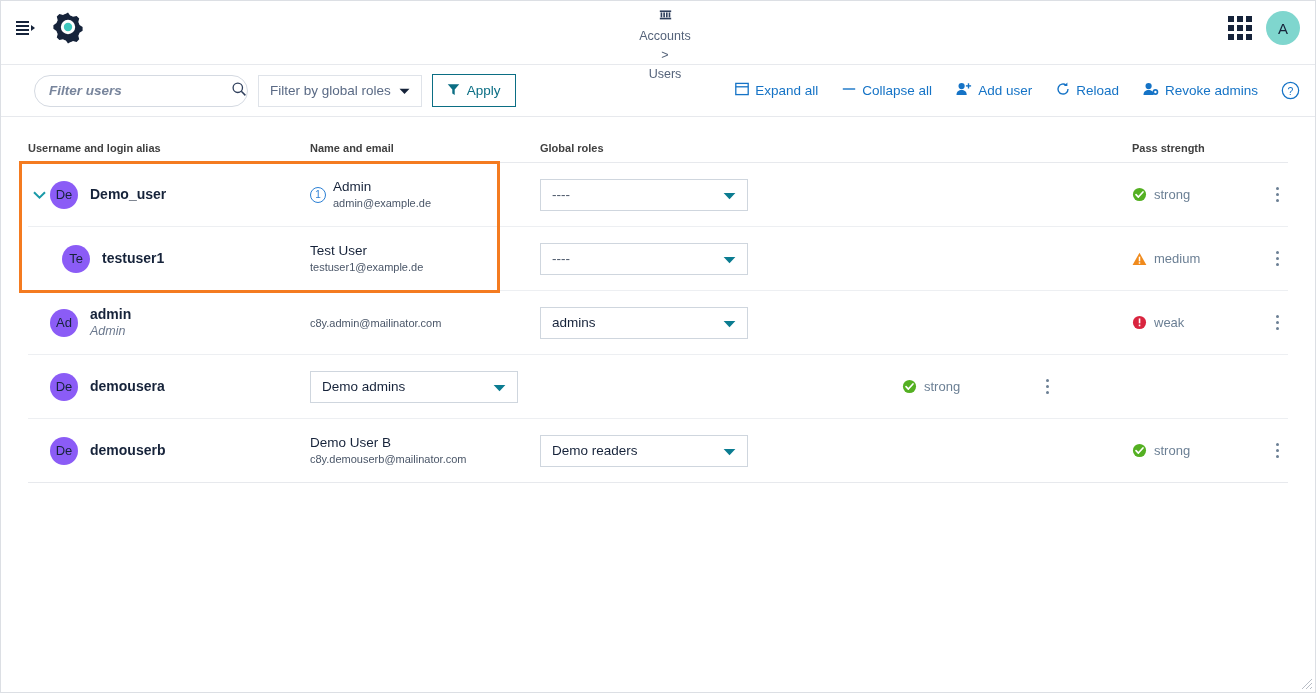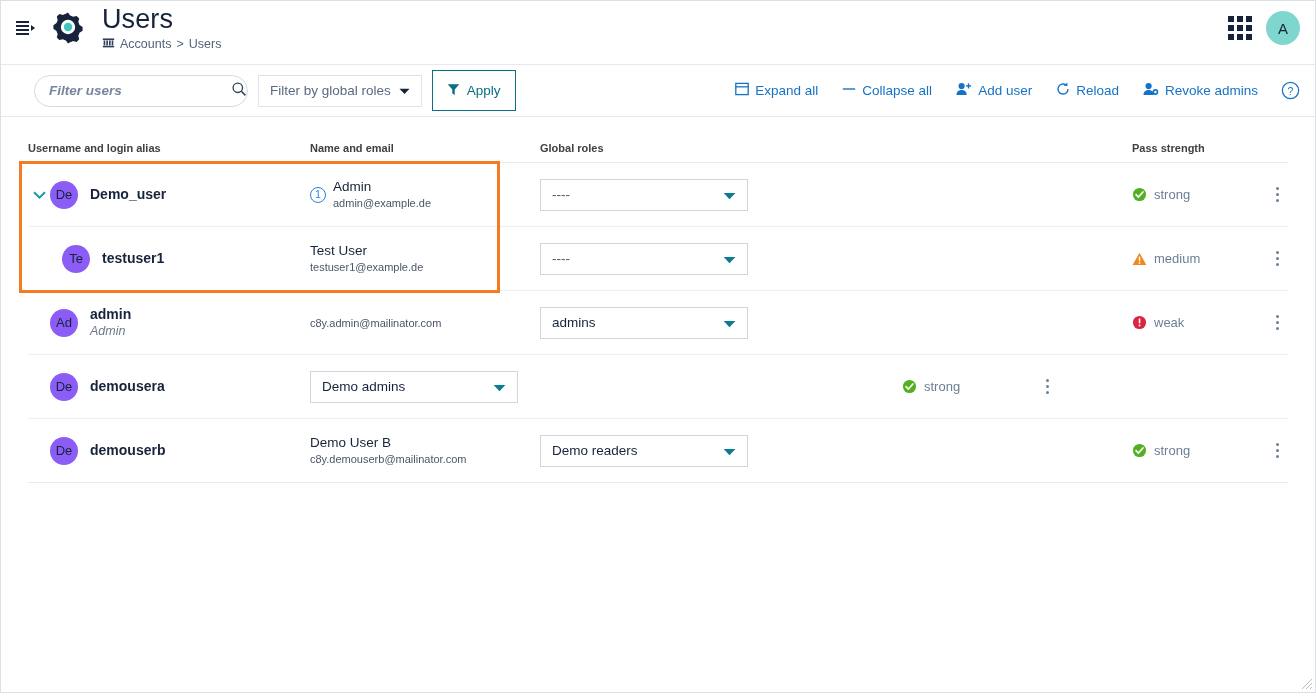--- a/index.html
+++ b/index.html
@@ -30,21 +30,21 @@
     display: flex; align-items: center; justify-content: center;
     flex: 0 0 auto;
   }
   .title-block { margin-left: 12px; flex: 1 1 auto; min-width: 0; }
   .page-title {
     font-size: 27px; color: #16233a; font-weight: 400;
     line-height: 30px; letter-spacing: .1px;
   }
   .breadcrumb {
     display: flex; align-items: center; gap: 5px;
-    font-size: 12.5px; color: #5a6a85; margin-top: 2px;
+    font-size: 12.5px; color: #5a6a85; margin-top: 2px; flex-direction: column;
   }
   .breadcrumb .crumb { color: #55637a; }
   .breadcrumb .sep { color: #55637a; }
   .topright { display: flex; align-items: center; gap: 14px; flex: 0 0 auto; }
   .grid-icon {
     display: grid; grid-template-columns: repeat(3, 6px);
     grid-auto-rows: 6px; gap: 3px; cursor: pointer;
   }
   .grid-icon i { background: #16233a; display: block; width: 6px; height: 6px; }
   .avatar-top {
@@ -76,21 +76,21 @@
     font-weight: bold;
   }
   .search-box input::placeholder { color: #78859c; font-style: italic; }
   .roles-filter {
     height: 32px; border: 1px solid #dfe3e9; background: #fff;
     display: flex; align-items: center; gap: 8px;
     padding: 0 11px; font-size: 13.5px; color: #5a6a85;
     cursor: pointer;
   }
   .apply-btn {
-    height: 41px; border: 1px solid #0b6e84; background: #fff;
+    height: 33px; border: 1px solid #0b6e84; background: #fff;
     display: flex; align-items: center; gap: 7px;
     padding: 0 14px; font-size: 13.5px; color: #0b6e84;
     cursor: pointer;
   }
   .toolbar-spacer { flex: 1 1 auto; }
   .tool-action {
     display: flex; align-items: center; gap: 6px;
     font-size: 13.5px; color: #1573c6;
     cursor: pointer; padding: 0 7px; height: 30px;
     white-space: nowrap;

